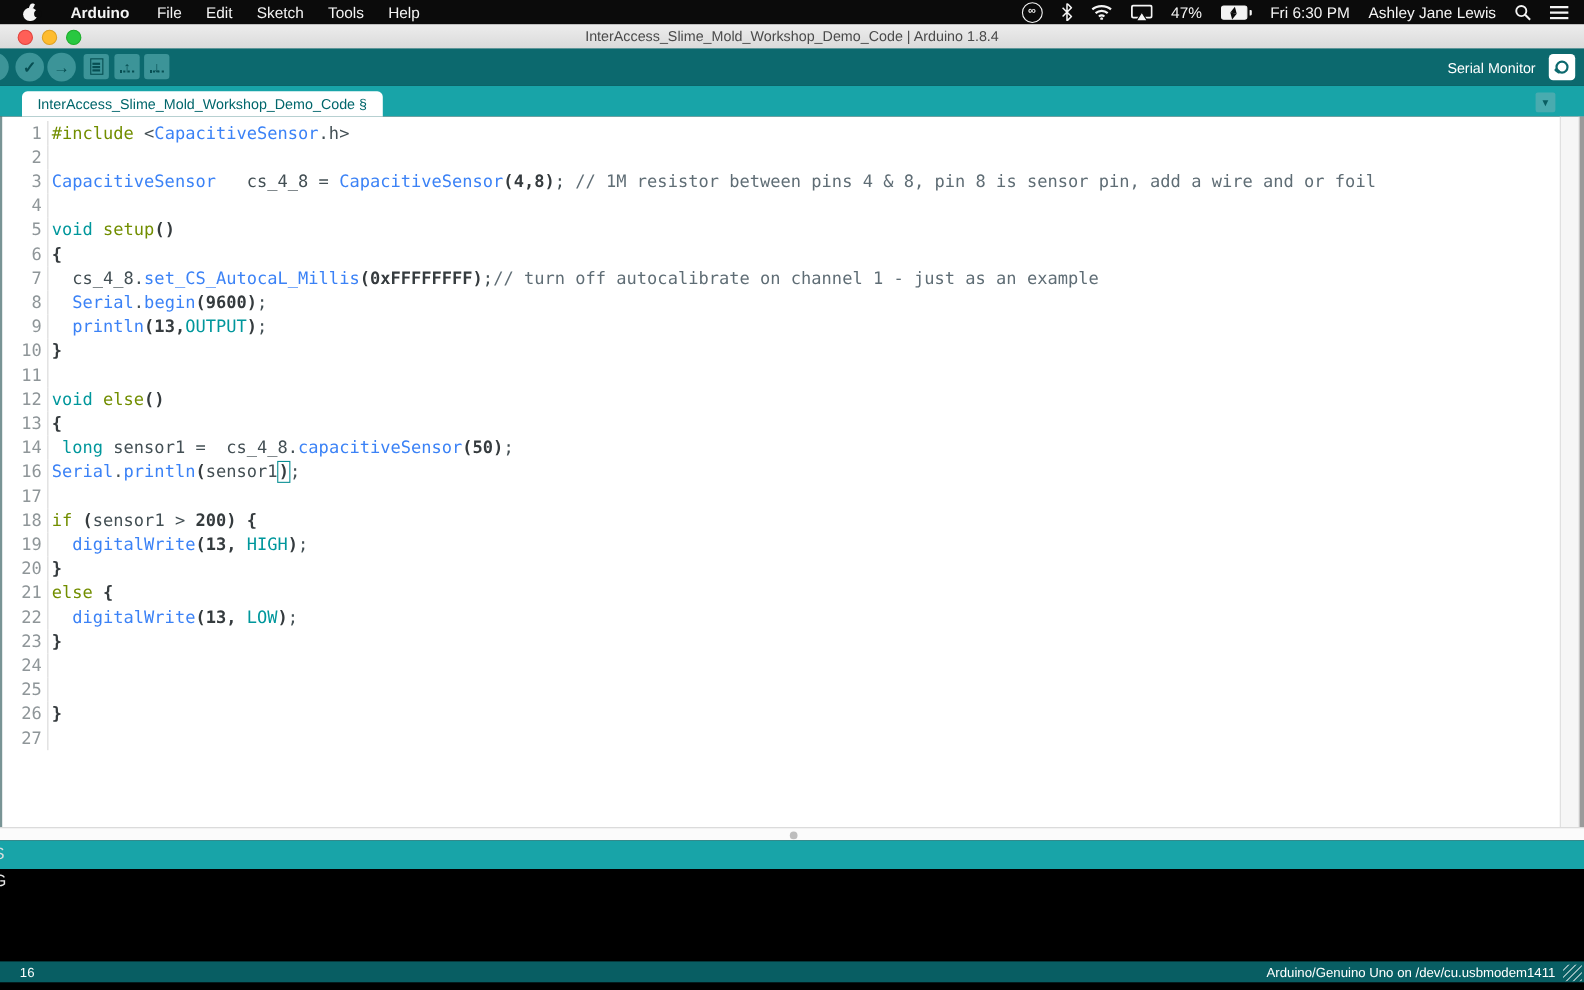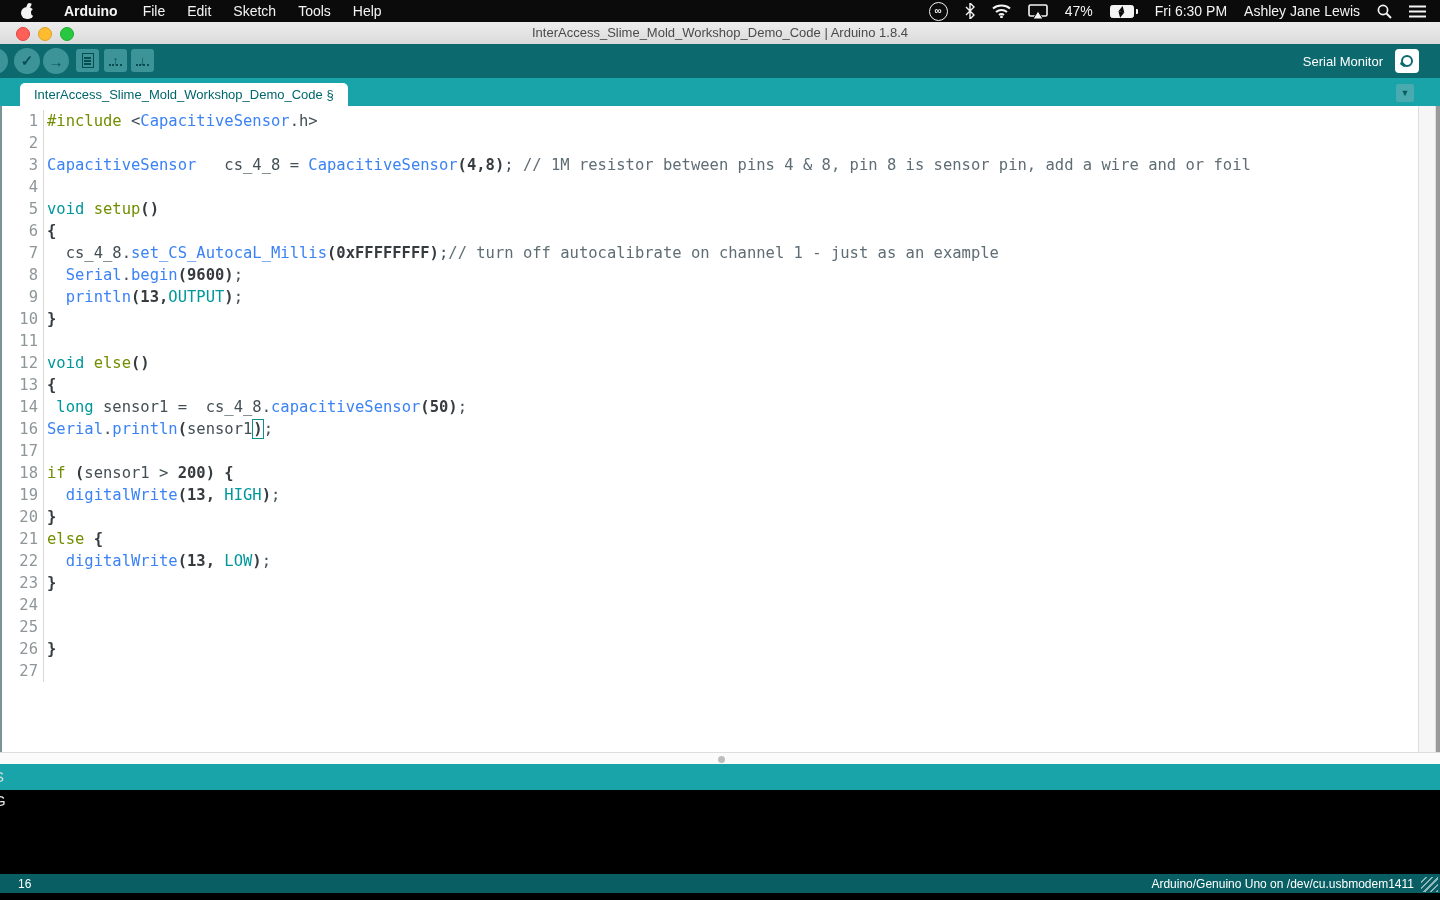--- a/index.html
+++ b/index.html
@@ -41,21 +41,21 @@
   .win{position:absolute;top:44px;left:0;width:1440px;height:849px;}
   .toolbar{position:absolute;top:0;left:0;width:1440px;height:34px;background:#0c696e;overflow:hidden;}
   .tb-circle{width:26px;height:26px;border-radius:50%;background:#3c9498;color:#074e52;
              display:flex;align-items:center;justify-content:center;font-size:15px;font-weight:bold;position:absolute;top:4px;}
   .tb-square{width:23px;height:23px;border-radius:3px;background:#3c9498;color:#074e52;
              display:flex;flex-direction:column;align-items:center;justify-content:center;font-size:13px;font-weight:bold;position:absolute;top:5px;}
   .tb-partial{position:absolute;left:-18px;top:4px;width:26px;height:26px;border-radius:50%;background:#3c9498;}
   .dotted-base{width:13px;border-bottom:2px dotted #074e52;margin-top:-2px;}
   .doc-ico{width:12px;height:15px;border:1.5px solid #074e52;background:#3c9498;position:relative;box-sizing:border-box;}
   .doc-ico:before{content:"";position:absolute;left:1px;top:3px;width:7px;height:1.5px;background:#074e52;box-shadow:0 3px 0 #074e52,0 6px 0 #074e52;}
-  .serial-wrap{position:absolute;right:21px;top:0;height:34px;display:flex;align-items:center;gap:12px;}
+  .serial-wrap{position:absolute;right:8px;top:0;height:34px;display:flex;align-items:center;gap:12px;}
   .serial-label{color:#fff;font-size:13px;}
   .serial-btn{width:24px;height:24px;background:#fff;border-radius:4px;display:flex;align-items:center;justify-content:center;}
   .mag{position:relative;width:14px;height:14px;}
   .mag-circle{position:absolute;left:1px;top:1px;width:8px;height:8px;border:2.4px solid #0c696e;border-radius:50%;box-sizing:content-box;}
   .mag-handle{position:absolute;left:0px;top:9px;width:6px;height:2.6px;background:#0c696e;transform:rotate(35deg);border-radius:2px;}
 
   .tabstrip{position:absolute;top:34px;left:0;width:1440px;height:28px;background:#18a4a8;}
   .tab{position:absolute;left:20px;bottom:0;height:23px;background:#ffffff;border-radius:5px 5px 0 0;
        display:flex;align-items:center;padding:0 14px;font-size:13px;color:#00666b;}
   .tab-dropdown{position:absolute;right:26px;top:6px;width:18px;height:18px;background:#49abaf;

